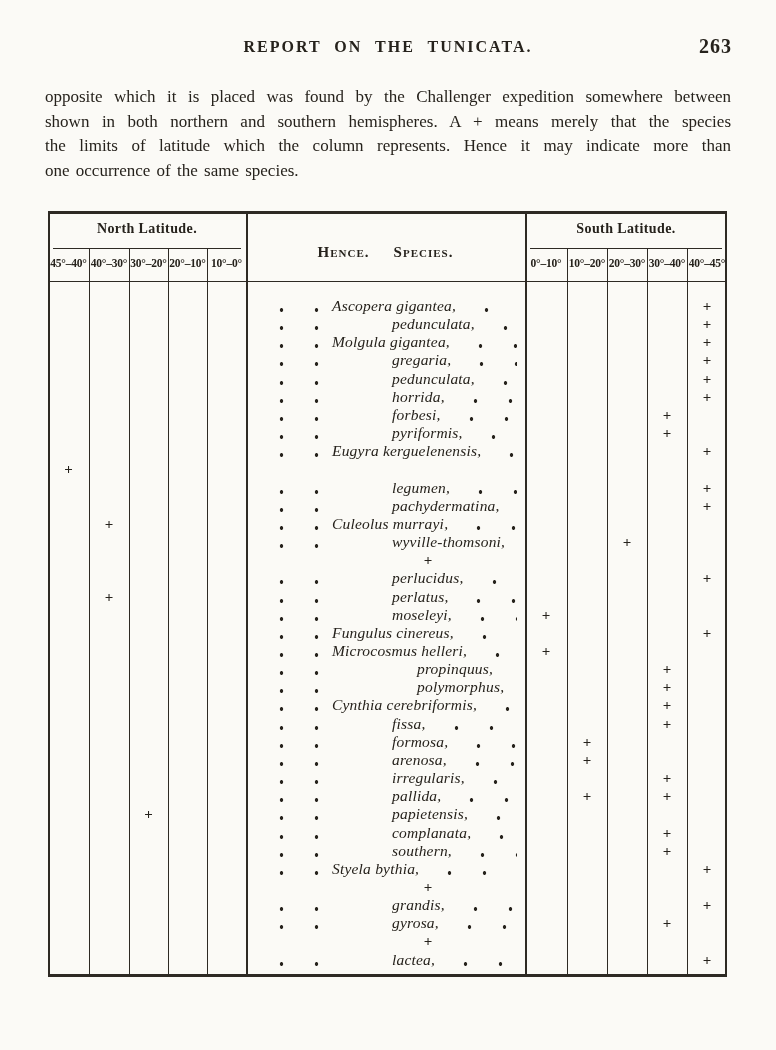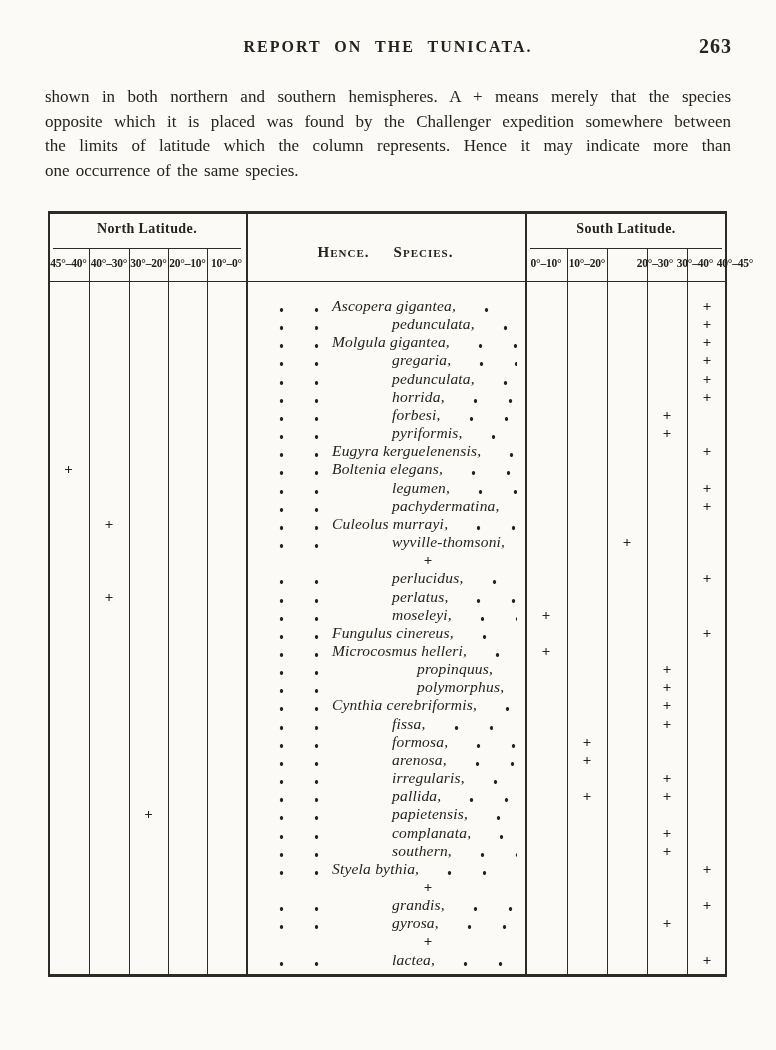--- a/index.html
+++ b/index.html
@@ -39,22 +39,22 @@
 </style>
 </head>
 <body>
 
 <div class="page">
 
   <div class="runhead">REPORT ON THE TUNICATA.</div>
   <div class="pagenum">263</div>
 
   <div class="intro">
+    <div class="jline">opposite which it is placed was found by the Challenger expedition somewhere between</div>
     <div class="jline">shown in both northern and southern hemispheres.  A + means merely that the species</div>
-    <div class="jline">opposite which it is placed was found by the Challenger expedition somewhere between</div>
     <div class="jline">the limits of latitude which the column represents.  Hence it may indicate more than</div>
     <div class="lline">one occurrence of the same species.</div>
   </div>
 
   <div class="tbl">
     <div id="rules">
         <div class="vl" style="left: 0px; width: 2px; top: 0px; height: 766px;"></div>
         <div class="vl" style="left: 41px; width: 1.3px; top: 38px; height: 728px;"></div>
         <div class="vl" style="left: 81px; width: 1.3px; top: 38px; height: 728px;"></div>
         <div class="vl" style="left: 120px; width: 1.3px; top: 38px; height: 728px;"></div>
@@ -84,21 +84,21 @@
     <div class="colheads" id="north-cols" style="left:0;">
         <div class="ch" style="width: 41px;">45°–40°</div>
         <div class="ch" style="width: 40px;">40°–30°</div>
         <div class="ch" style="width: 39px;">30°–20°</div>
         <div class="ch" style="width: 39px;">20°–10°</div>
         <div class="ch" style="width: 39px;">10°–0°</div>
       </div>
     <div class="colheads" id="south-cols" style="left:477px;">
         <div class="ch" style="width: 42px;">0°–10°</div>
         <div class="ch" style="width: 40px;">10°–20°</div>
-        <div class="ch" style="width: 40px; padding-left: 28px;">20°–30°</div>
+        <div class="ch" style="width: 40px;">20°–30°</div>
         <div class="ch" style="width: 40px;">30°–40°</div>
         <div class="ch" style="width: 40px;">40°–45°</div>
       </div>
 
     <div class="tbody" id="tbody">
         <div class="row">
           <div class="pc" style="width: 41px;"></div>
           <div class="pc" style="width: 40px;"></div>
           <div class="pc" style="width: 39px;"></div>
           <div class="pc" style="width: 39px;"></div>
@@ -255,25 +255,20 @@
           <div class="pc" style="width: 40px;"></div>
           <div class="pc" style="width: 40px;"></div>
           <div class="pc" style="width: 40px;"><span>+</span></div>
         </div>
         <div class="row">
           <div class="pc" style="width: 41px;"><span>+</span></div>
           <div class="pc" style="width: 40px;"></div>
           <div class="pc" style="width: 39px;"></div>
           <div class="pc" style="width: 39px;"></div>
           <div class="pc" style="width: 39px;"></div>
-          <div class="spc">
-            <span class="dots lead"></span>
-            <span class="nm">Boltenia elegans,</span>
-            <span class="dots trail"></span>
-          </div>
           <div class="pc" style="width: 42px;"></div>
           <div class="pc" style="width: 40px;"></div>
           <div class="pc" style="width: 40px;"></div>
           <div class="pc" style="width: 40px;"></div>
           <div class="pc" style="width: 40px;"></div>
         </div>
         <div class="row">
           <div class="pc" style="width: 41px;"></div>
           <div class="pc" style="width: 40px;"></div>
           <div class="pc" style="width: 39px;"></div>

